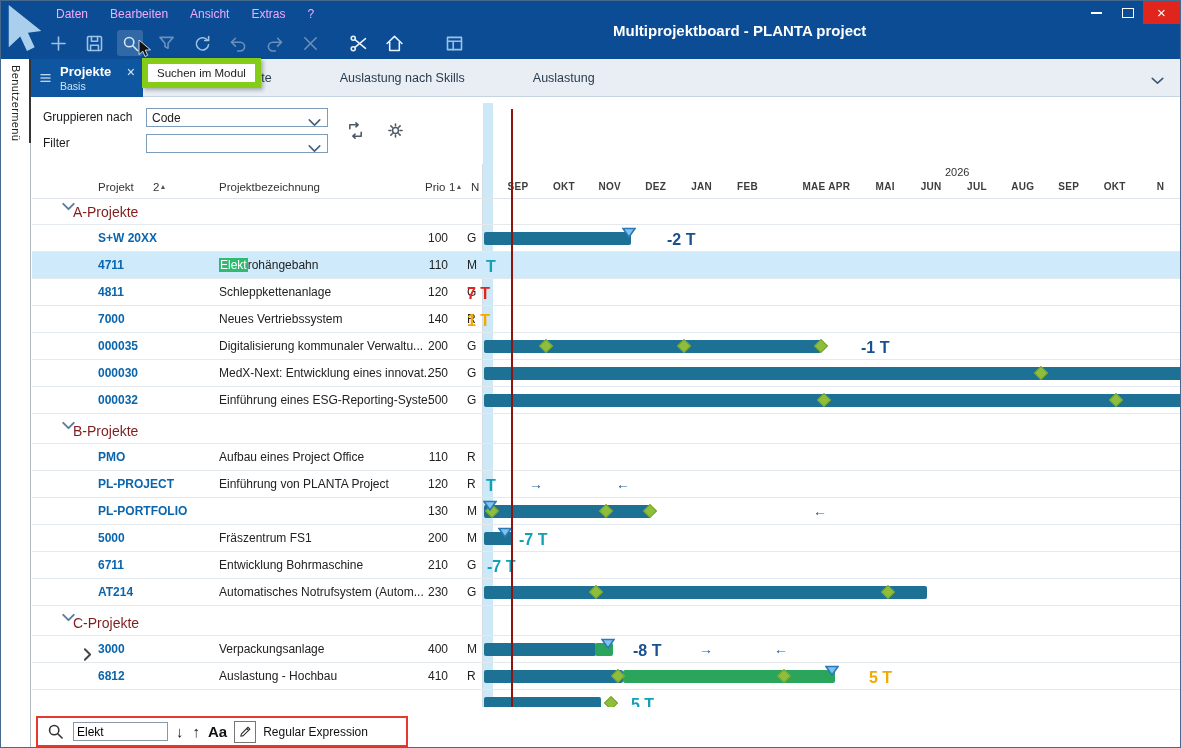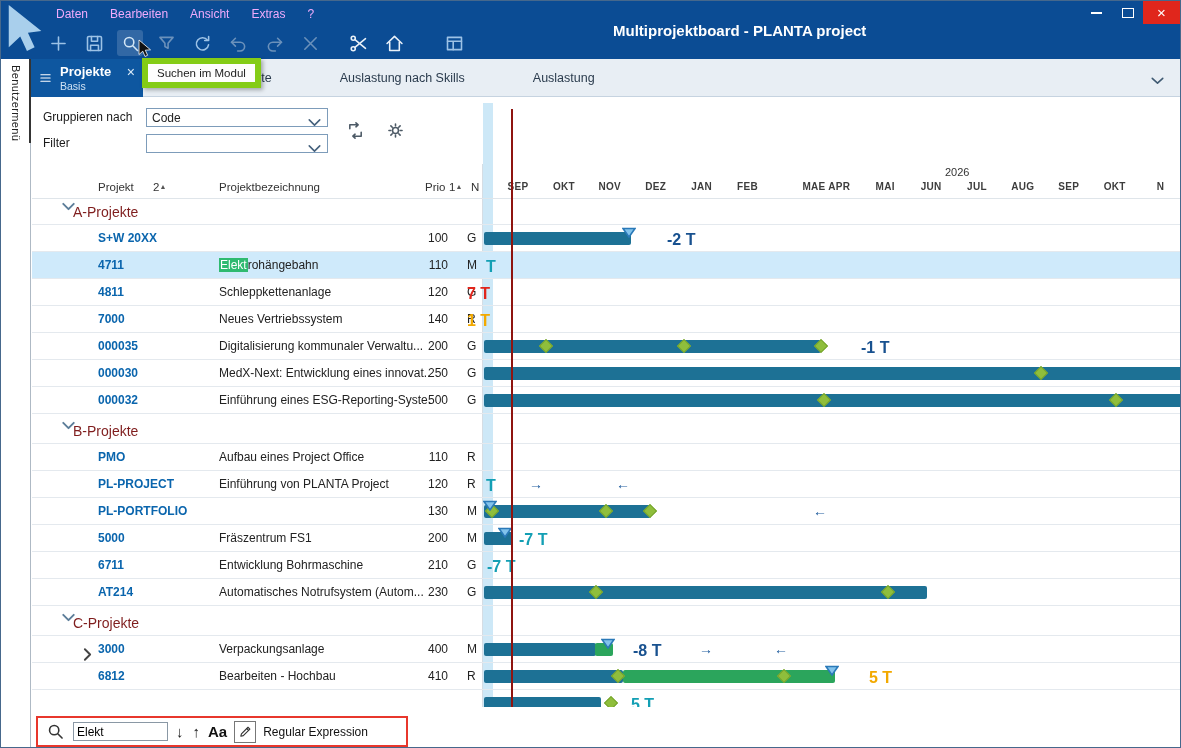--- a/index.html
+++ b/index.html
@@ -455,21 +455,21 @@
               <svg viewBox="0 0 14 11" class="tri" style="left: 118px;">
                 <polygon points="1,1.5 13,1.5 7,10"></polygon>
               </svg>
               <span class="arw" style="left: 216px;">→</span>
               <span class="arw" style="left: 291px;">←</span>
               <span class="ann blue" style="left: 150px;">-8 T</span>
             </div>
           </div>
           <div class="prow">
             <span class="cell c-id">6812</span>
-            <span class="cell c-name">Bearbeiten - Hochbau</span>
+            <span class="cell c-name">Auslastung - Hochbau</span>
             <span class="cell c-prio">410</span>
             <span class="cell c-status">R</span>
             <div class="gantt">
               <div class="bar teal" style="left: 1px; width: 139px;"></div>
               <div class="bar green" style="left: 140px; width: 212px;"></div>
               <div class="dia" style="left: 130px;"></div>
               <div class="dia" style="left: 296px;"></div>
               <svg viewBox="0 0 14 11" class="tri" style="left: 342px;">
                 <polygon points="1,1.5 13,1.5 7,10"></polygon>
               </svg>

